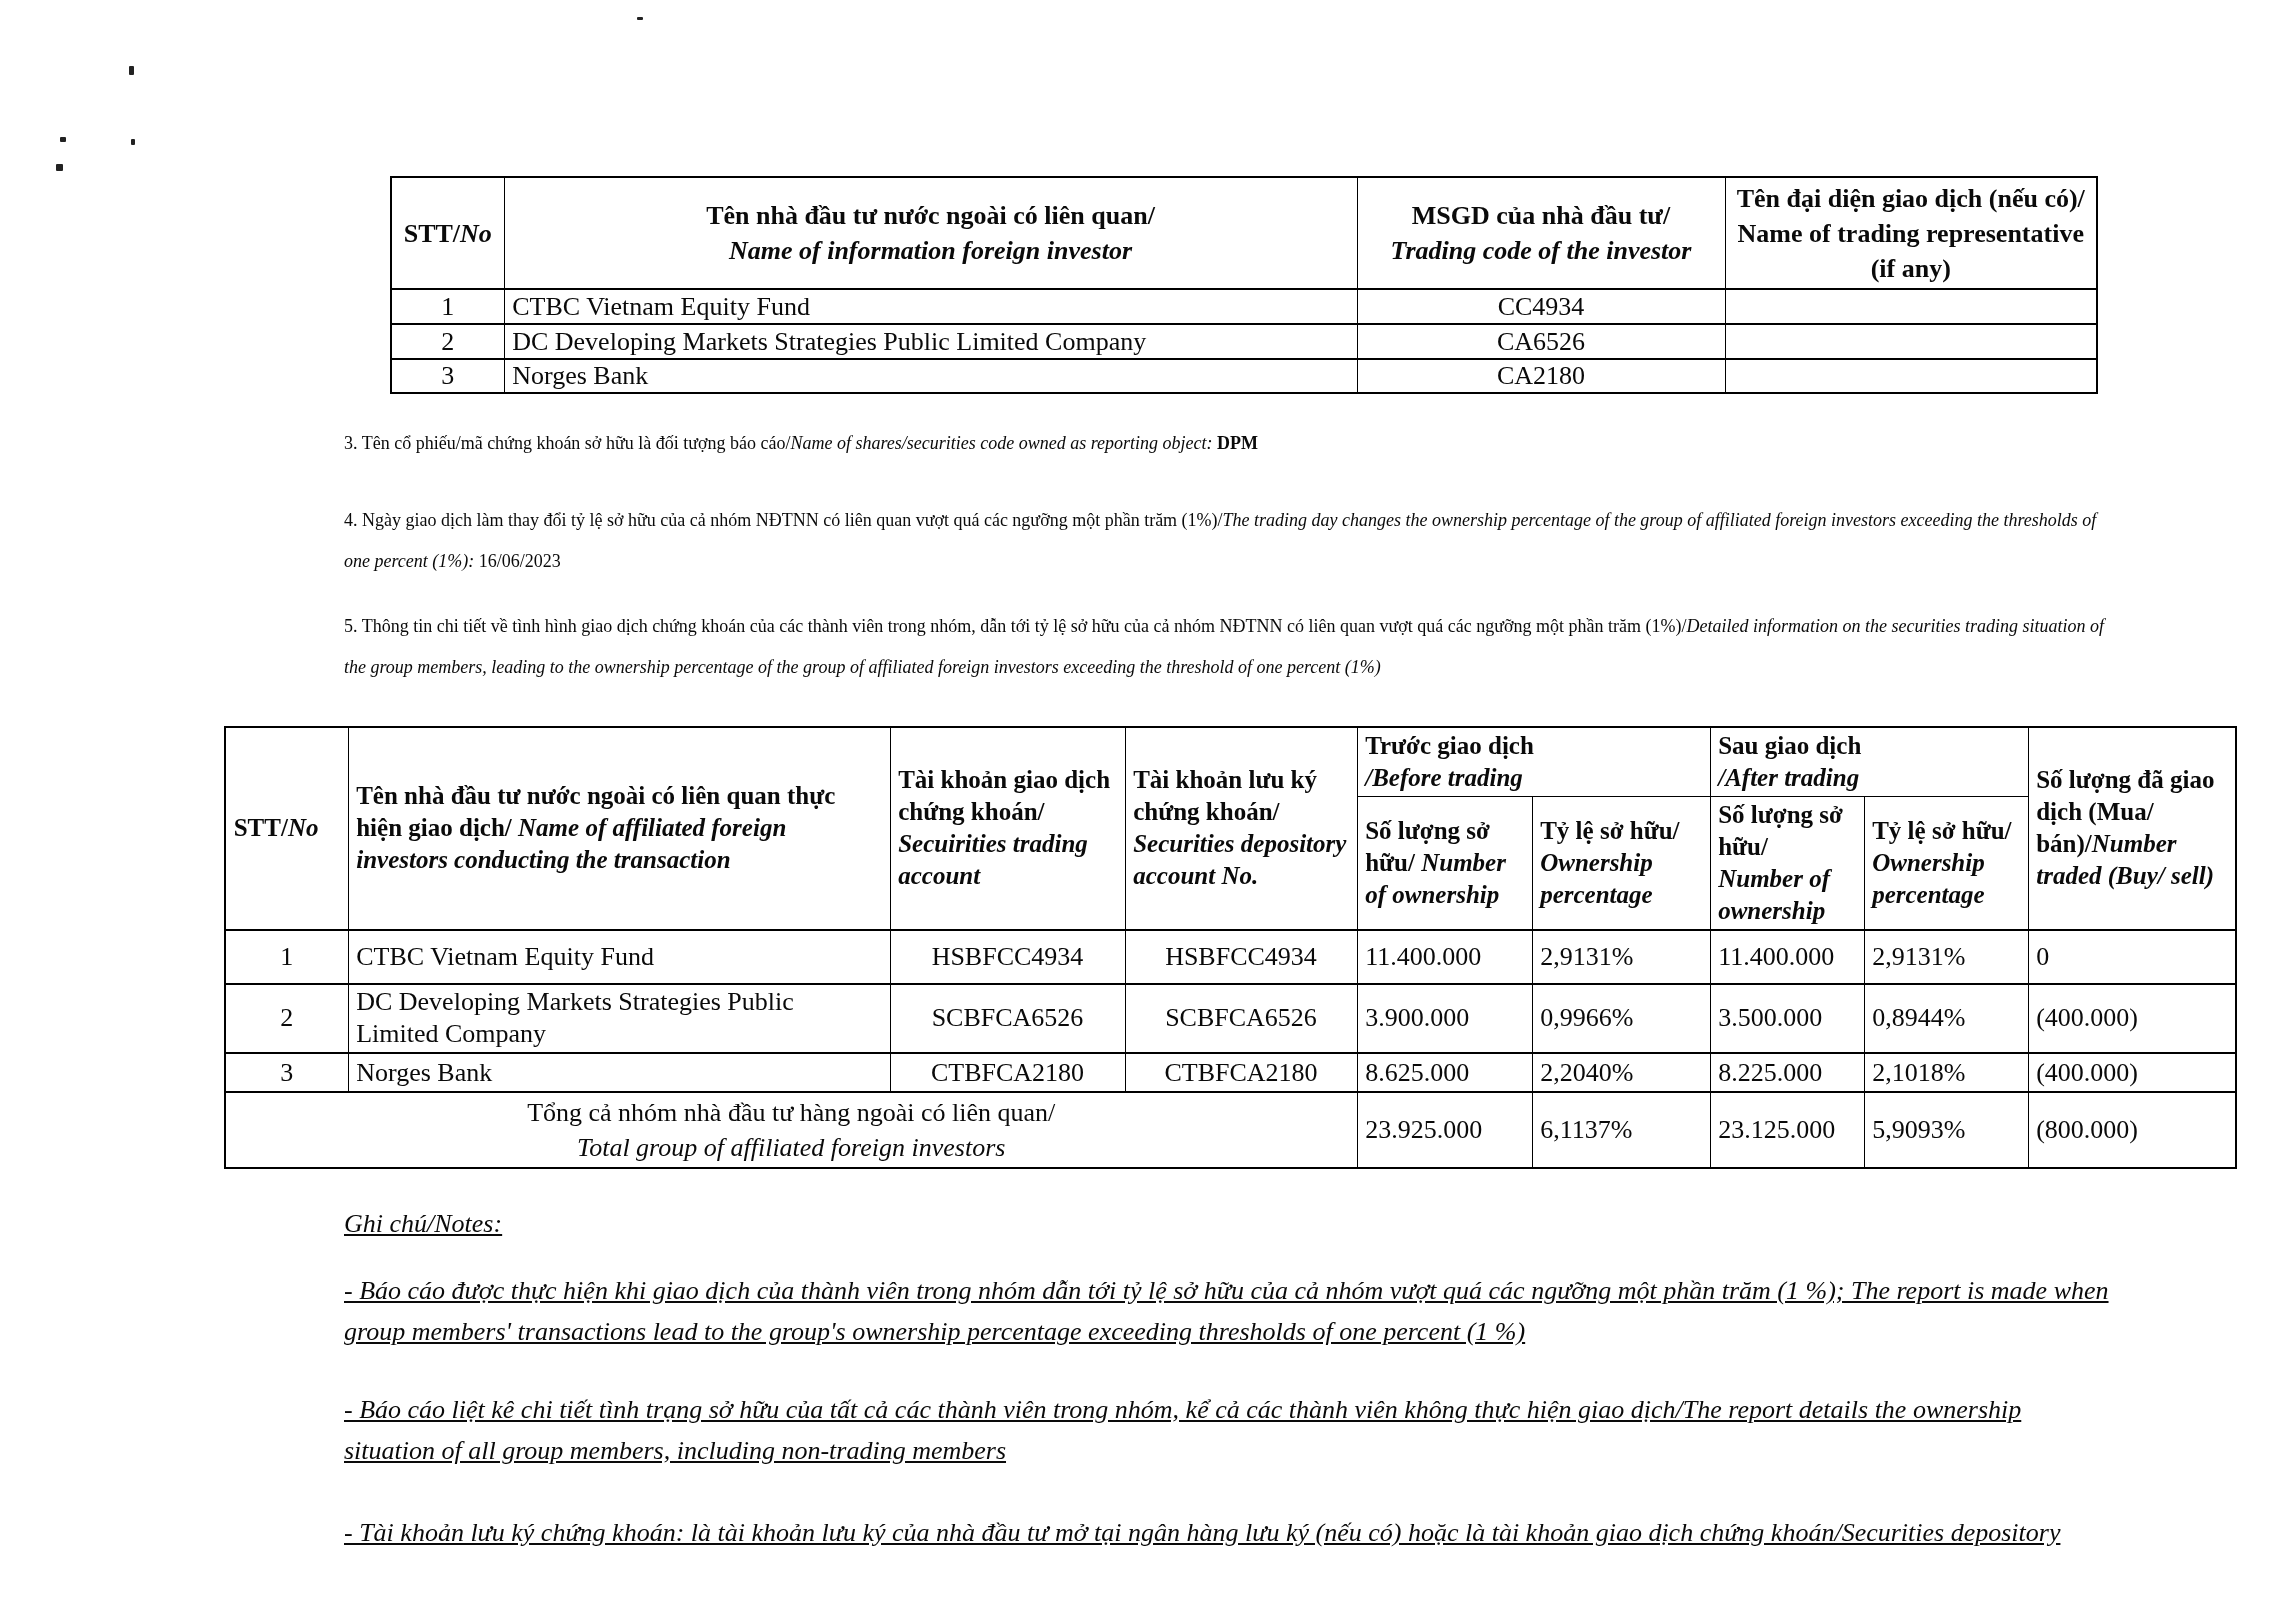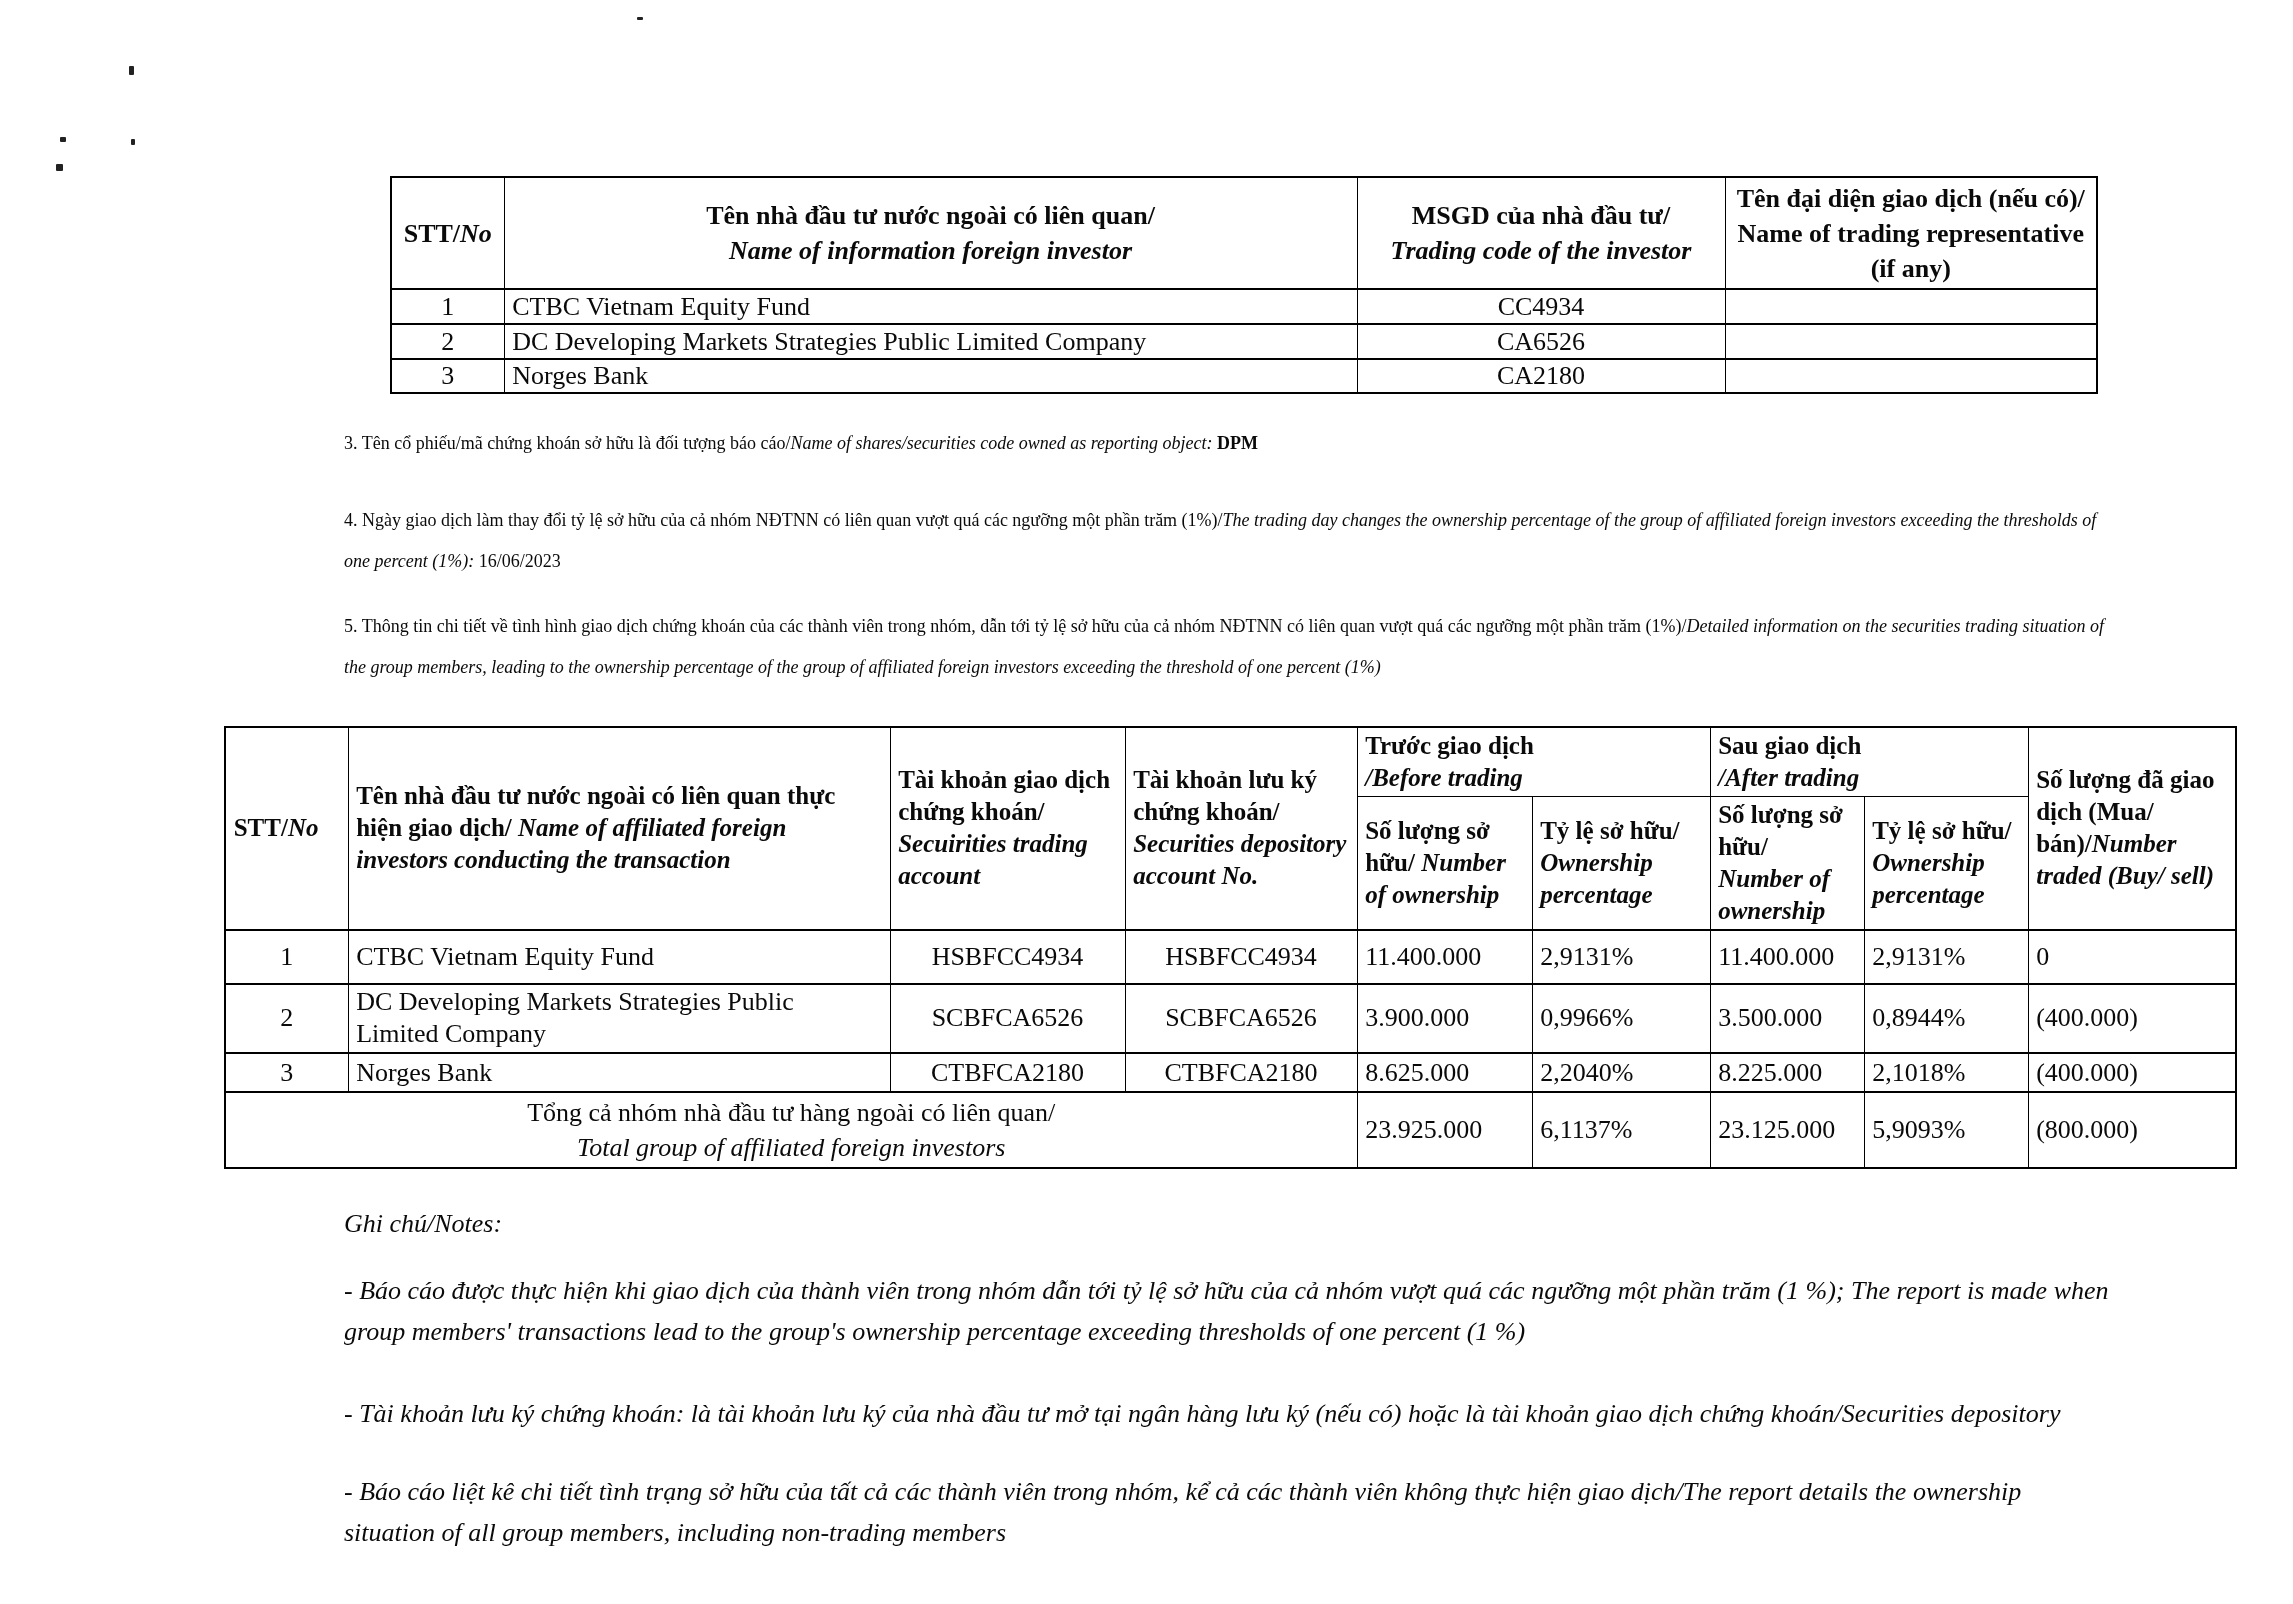--- a/index.html
+++ b/index.html
@@ -52,21 +52,21 @@
   #table2 .r3{height:39px;}
   #table2 .rtotal{height:64px;}
   #table2 .c-no{text-align:center;}
   #table2 .c-name{text-align:left;}
   #table2 .c-acct{text-align:center;}
   #table2 .c-num{text-align:left;padding-right:13.5px;}
   #table2 .c-total-label{text-align:center;line-height:35px;}
 
   
   #notes{position:absolute;left:344px;top:1203px;width:1773px;font-size:26px;font-style:italic;line-height:41px;}
-  #notes .note{margin:0;}
+  #notes .note{margin:0;text-decoration:underline;}
   #notes .nt{margin:0 0 0 0;}
   #notes .n1{margin-top:26px;}
   #notes .n2{margin-top:37px;}
   #notes .n3{margin-top:41px;}
 </style>
 </head>
 <body>
 
 <div class="page">
 
@@ -202,18 +202,18 @@
           <td class="c-num">5,9093%</td>
           <td class="c-num">(800.000)</td>
         </tr>
       </tbody>
     </table>
   </div>
 
   <div id="notes">
     <p class="note nt">Ghi chú/Notes:</p>
     <p class="note n1">- Báo cáo được thực hiện khi giao dịch của thành viên trong nhóm dẫn tới tỷ lệ sở hữu của cả nhóm vượt quá các ngưỡng một phần trăm (1 %); The report is made when group members' transactions lead to the group's ownership percentage exceeding thresholds of one percent (1 %)</p>
+    <p class="note n2">- Báo cáo liệt kê chi tiết tình trạng sở hữu của tất cả các thành viên trong nhóm, kể cả các thành viên không thực hiện giao dịch/The report details the ownership situation of all group members, including non-trading members</p>
     <p class="note n3">- Tài khoản lưu ký chứng khoán: là tài khoản lưu ký của nhà đầu tư mở tại ngân hàng lưu ký (nếu có) hoặc là tài khoản giao dịch chứng khoán/Securities depository</p>
-    <p class="note n2">- Báo cáo liệt kê chi tiết tình trạng sở hữu của tất cả các thành viên trong nhóm, kể cả các thành viên không thực hiện giao dịch/The report details the ownership situation of all group members, including non-trading members</p>
   </div>
 
 </div>
 
 
 </body></html>

